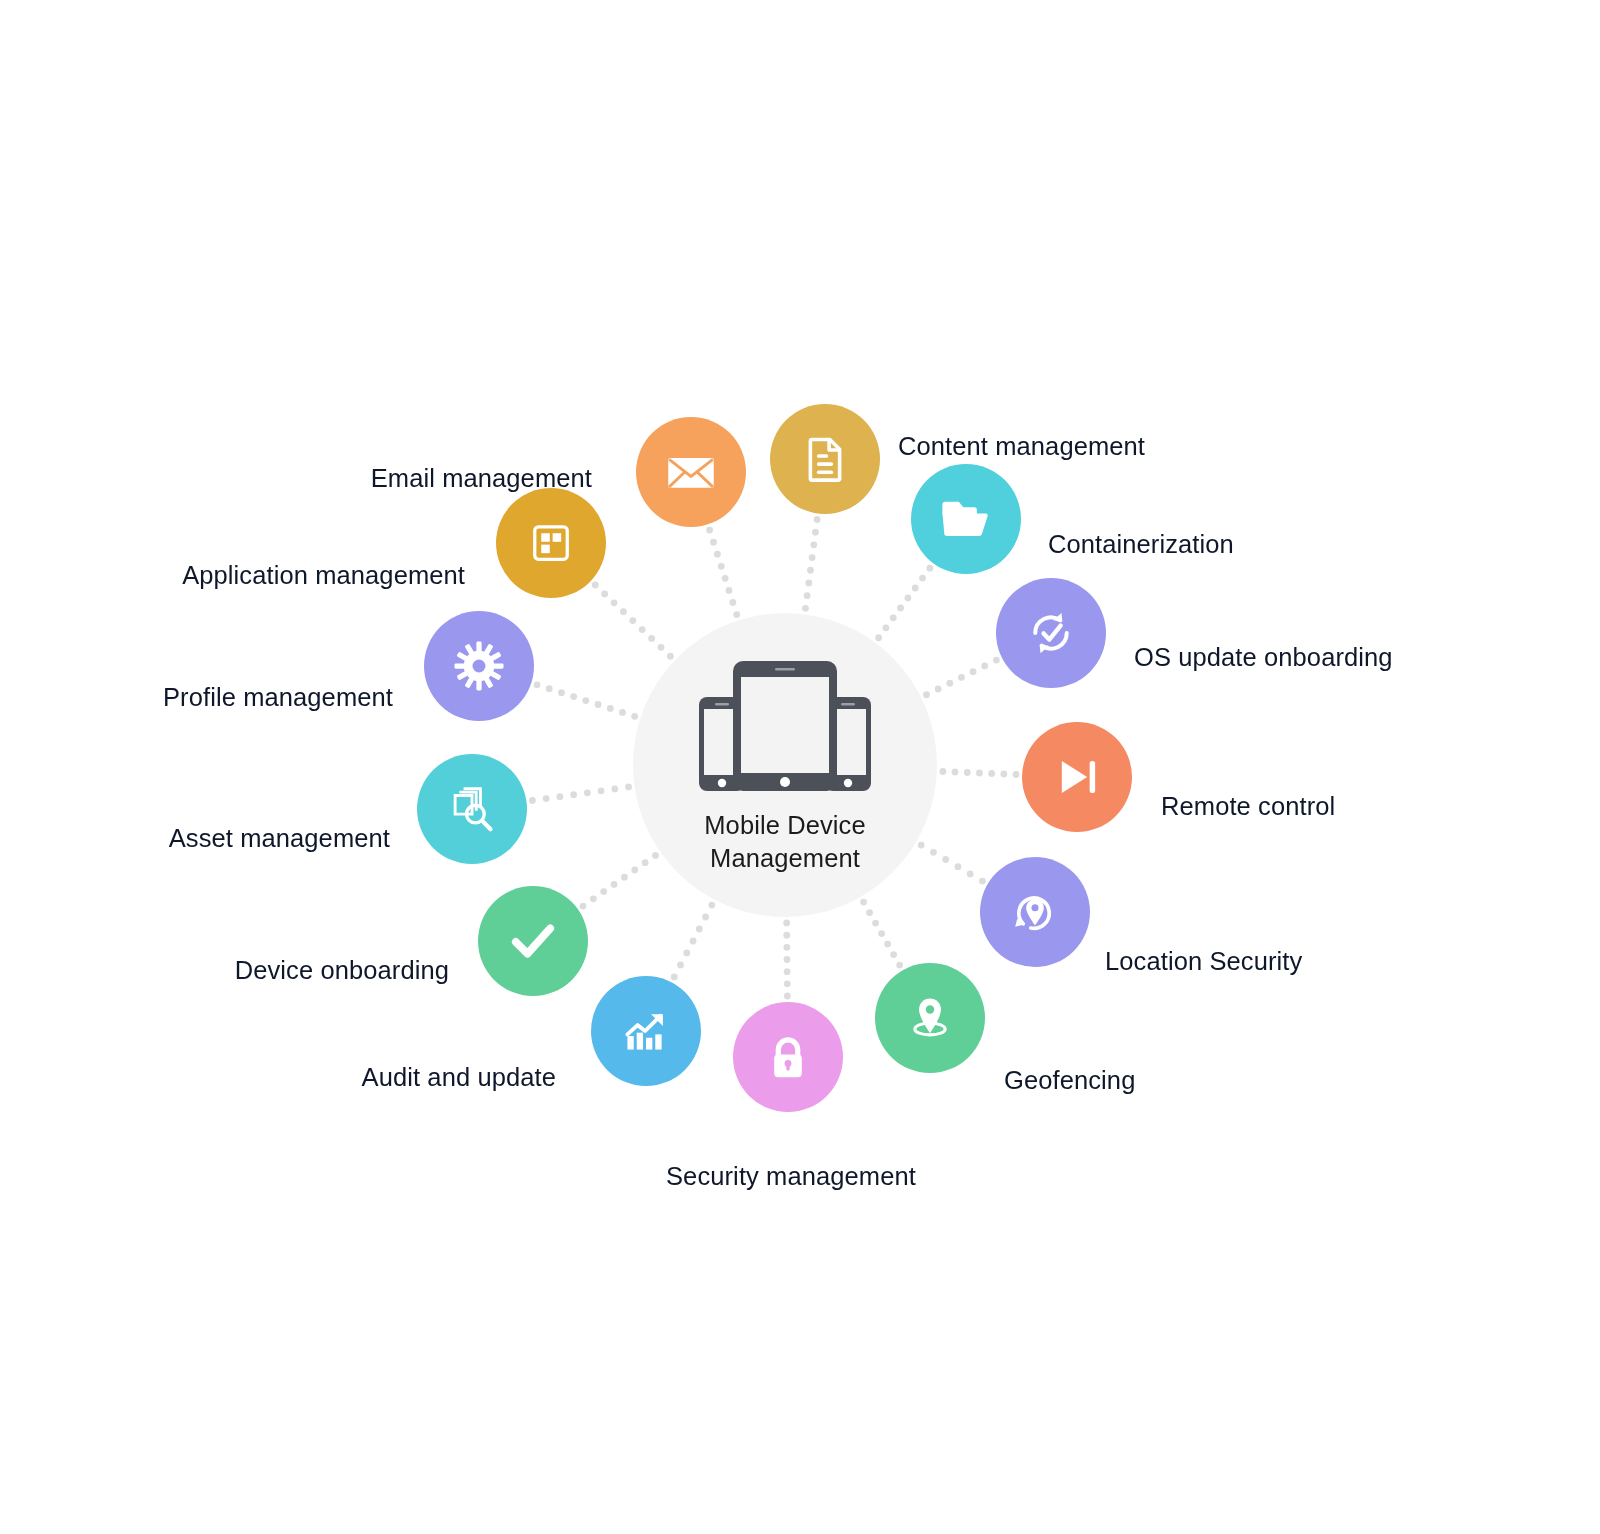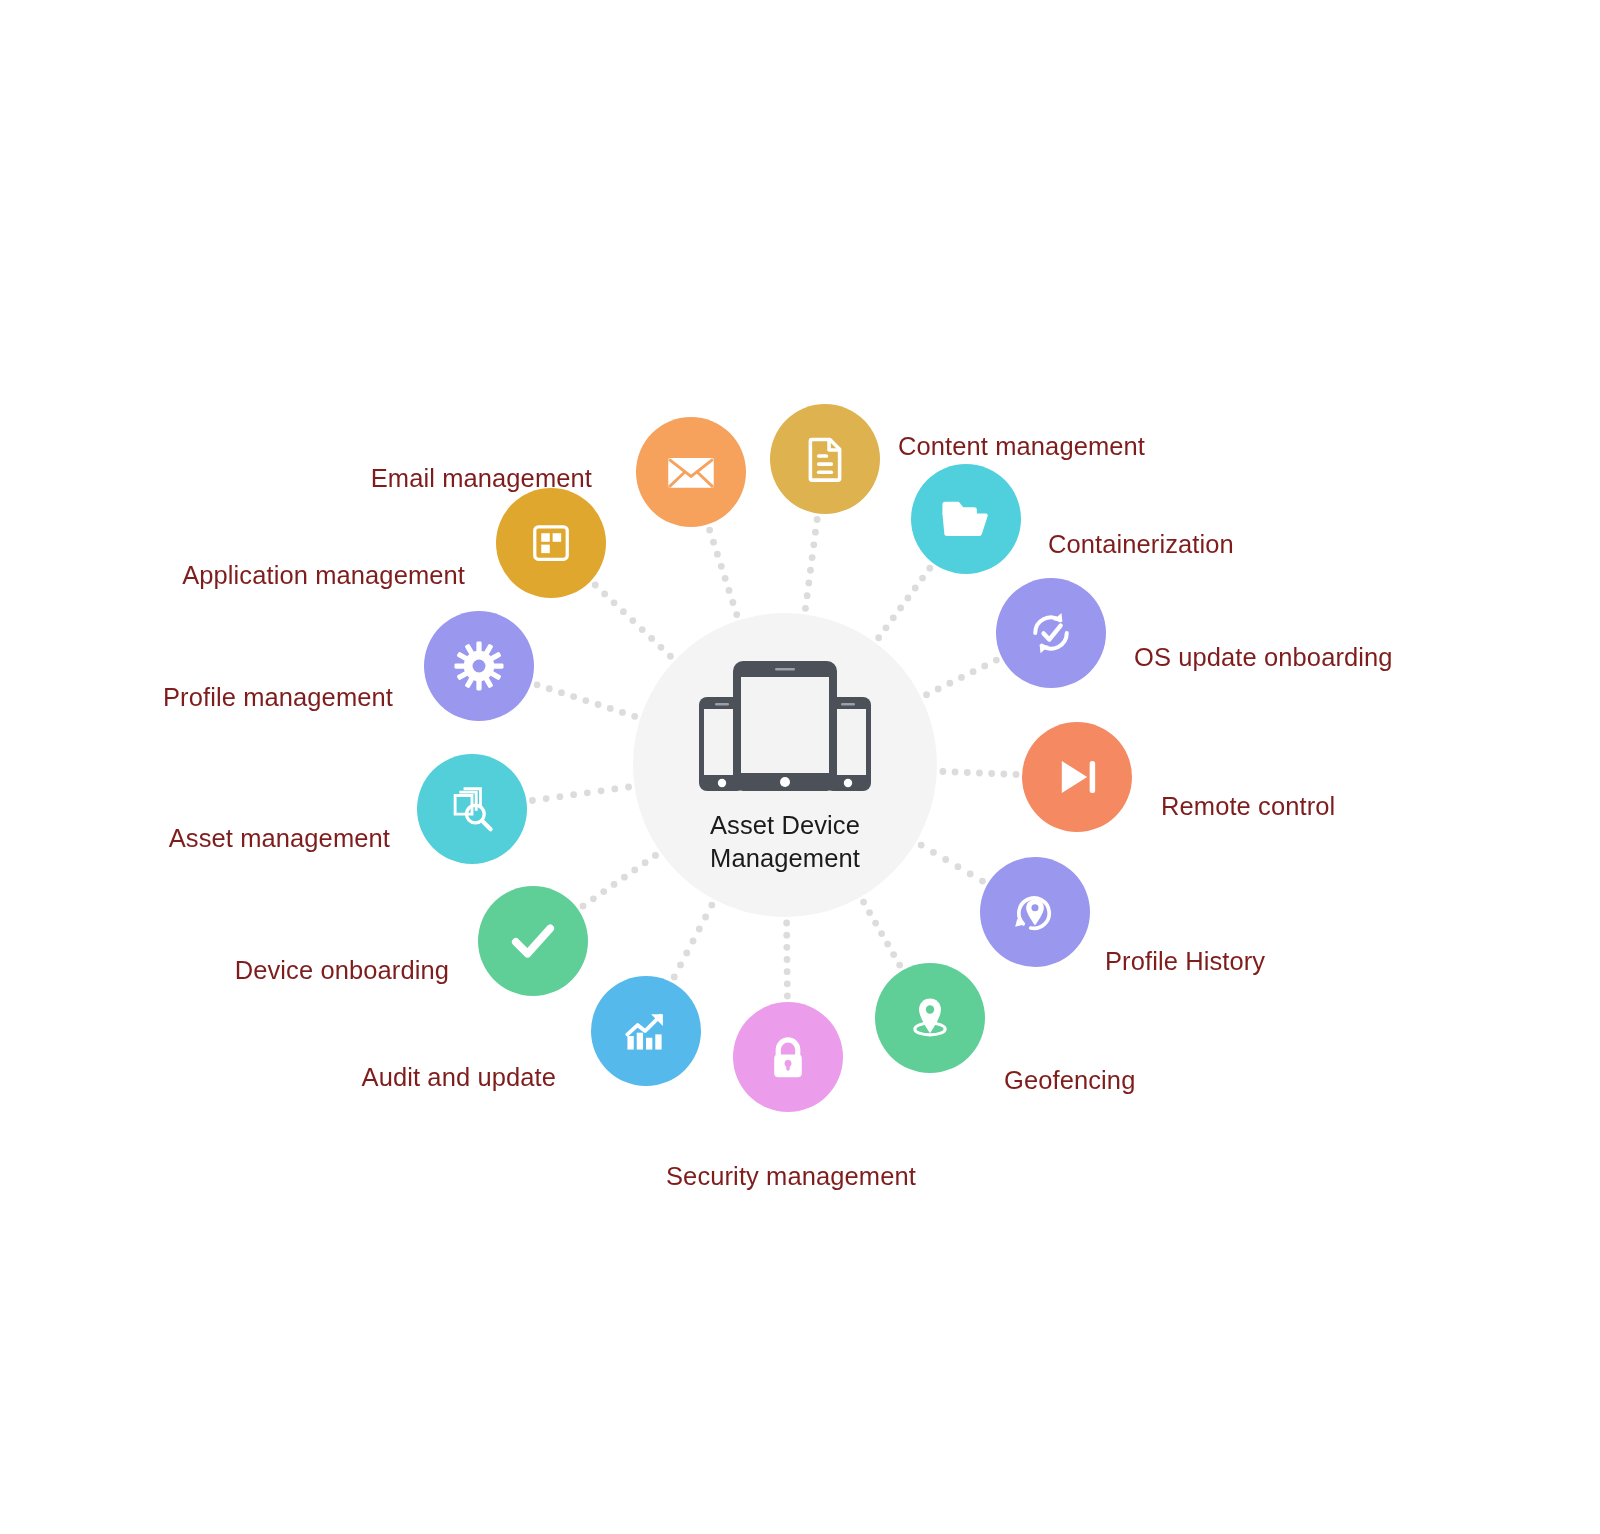--- a/index.html
+++ b/index.html
@@ -59,21 +59,21 @@
     height: 110px;
     border-radius: 50%;
     display: flex;
     align-items: center;
     justify-content: center;
   }
   .node svg { display: block; }
   .node-label {
     position: absolute;
     font-size: 25.5px;
-    color: #7f1d1d;
+    color: #0f172a;
     white-space: nowrap;
     letter-spacing: 0.1px;
     line-height: 1.2;
   }
   .lbl-right { text-align: left; }
   .lbl-left  { text-align: right; }
 </style>
 </head>
 <body>
 
@@ -195,21 +195,21 @@
         <circle cx="151" cy="124" r="4.2" fill="#ffffff"></circle>
         <rect x="144" y="44" width="14" height="2.4" rx="1.2" fill="#9aa0a8"></rect>
 
         <rect x="36" y="2" width="104" height="130" rx="10" fill="#4c5058"></rect>
         <rect x="44" y="18" width="88" height="96" fill="#f3f3f3"></rect>
         <circle cx="88" cy="123" r="5" fill="#ffffff"></circle>
         <rect x="78" y="9" width="20" height="2.6" rx="1.3" fill="#9aa0a8"></rect>
       </svg>
     </div>
     <div class="hub-label">
-      <div>Asset Device</div>
+      <div>Mobile Device</div>
       <div>Management</div>
     </div>
   </div>
 
 <div class="node" style="left: 636px; top: 417px; background: rgb(246, 161, 92);">
       <span>
         <svg viewBox="0 0 64 64" width="56" height="56">
       <rect x="6" y="16" width="52" height="34" rx="2" fill="#fff"></rect>
       <path d="M7 17.5 L32 37 L57 17.5" fill="none" stroke="#f6a15c" stroke-width="3.2"></path>
       <path d="M7 49 L25 32 M57 49 L39 32" fill="none" stroke="#f6a15c" stroke-width="3.2"></path>
@@ -262,21 +262,21 @@
     <div class="node" style="left: 980px; top: 857px; background: rgb(154, 151, 239);">
       <span>
         <svg viewBox="0 0 64 64" width="54" height="54">
       <path d="M18 46 a18 18 0 1 1 9 5" fill="none" stroke="#fff" stroke-width="4.4" stroke-linecap="round"></path>
       <path d="M11 40 l7 7 l-9.5 2.5 z" fill="#fff"></path>
       <path d="M32 17 c6 0 10.5 4.6 10.5 10.4 C42.5 34 32 48 32 48 S21.5 34 21.5 27.4 C21.5 21.6 26 17 32 17 z" fill="#fff"></path>
       <circle cx="32" cy="27" r="4.2" fill="#9a97ef"></circle>
     </svg>
       </span>
     </div>
-    <div class="node-label lbl-right" style="top: 946px; left: 1105px;">Profile History</div>
+    <div class="node-label lbl-right" style="top: 946px; left: 1105px;">Location Security</div>
     <div class="node" style="left: 875px; top: 963px; background: rgb(95, 207, 151);">
       <span>
         <svg viewBox="0 0 64 64" width="54" height="54">
       <path d="M32 9 c7.2 0 13 5.8 13 13 C45 32 32 50 32 50 S19 32 19 22 C19 14.8 24.8 9 32 9 z" fill="#fff"></path>
       <circle cx="32" cy="22" r="5" fill="#5fcf97"></circle>
       <ellipse cx="32" cy="45" rx="18" ry="7" fill="none" stroke="#fff" stroke-width="3.6"></ellipse>
     </svg>
       </span>
     </div>
     <div class="node-label lbl-right" style="top: 1065px; left: 1004px;">Geofencing</div>

